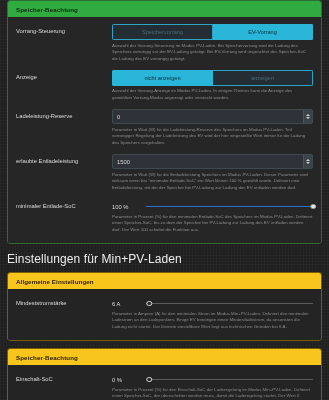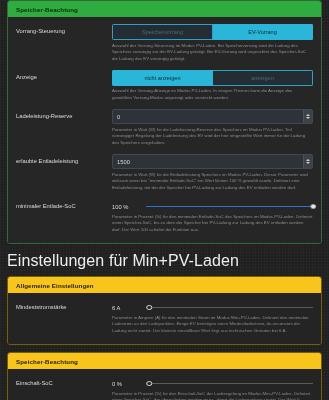--- a/index.html
+++ b/index.html
@@ -197,21 +197,21 @@
     font-size: 4.4px;
     line-height: 1.55;
     color: #8d8d8d;
     padding: 2.5px 8px 4px 104px;
     text-align: left;
   }
   .card.accent-yellow .help { color: #8a8a8a; }
 
   
   .section-title {
-    font-size: 16px;
+    font-size: 12px;
     color: #ededed;
     font-weight: normal;
     margin: 8px 0 6px 7px;
     letter-spacing: 0.1px;
   }
 </style>
 </head>
 <body>
 
 <div class="page">

